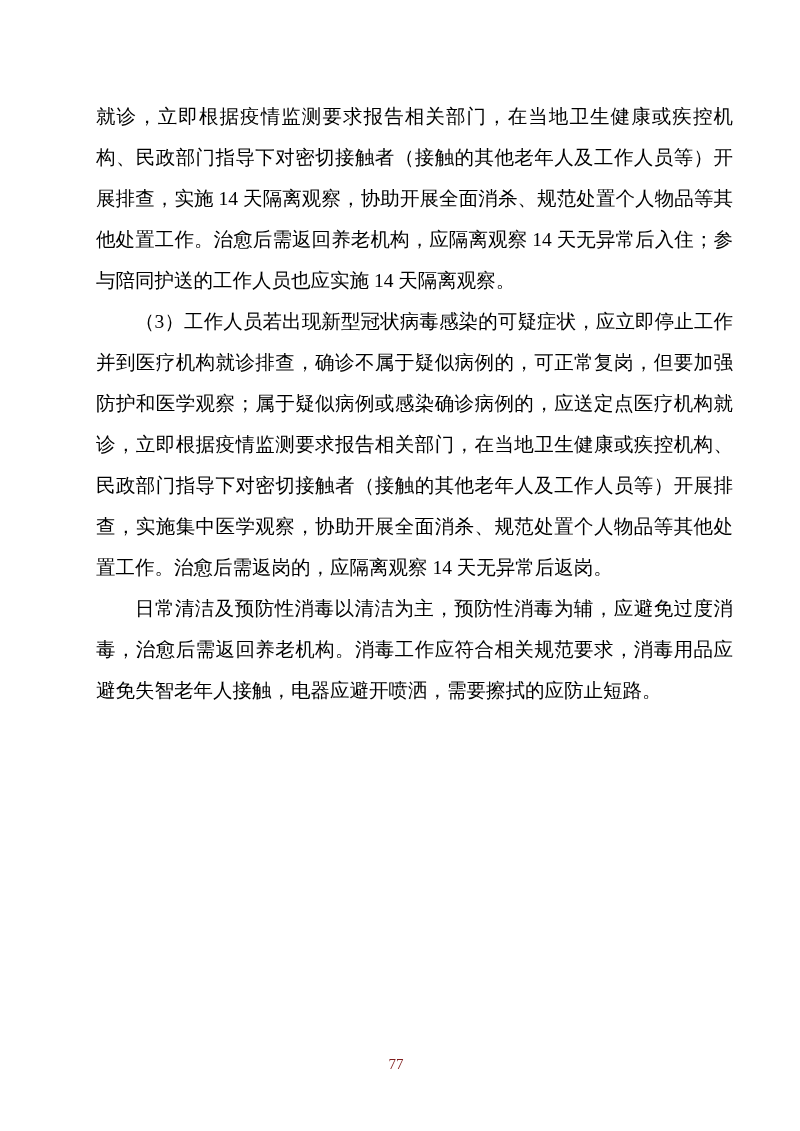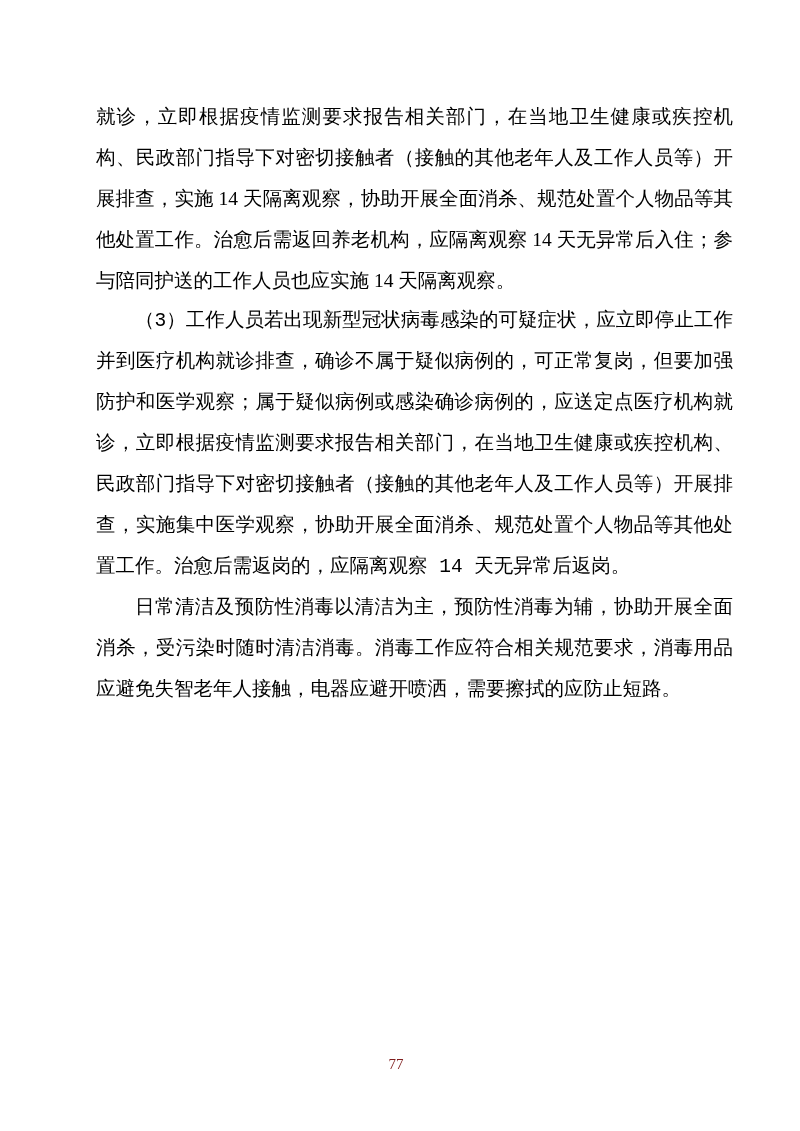--- a/index.html
+++ b/index.html
@@ -28,21 +28,20 @@
     text-align: justify;
     text-justify: inter-ideograph;
   }
   .para {
     margin: 0 0 0 0;
     text-indent: 0;
   }
   .para-indent {
     margin: 0;
     text-indent: 2em;
-    font-family: Liberation Mono, monospace;
   }
   .heading {
     font-weight: bold;
     font-size: 19.5px;
     line-height: 41px;
     margin: 26px 0 14px 0;
     letter-spacing: 0.2px;
   }
   .page-number {
     position: absolute;
@@ -59,19 +58,19 @@
 <body>
 
 <div class="page">
   <div class="doc-body">
 
     <p class="para">就诊，立即根据疫情监测要求报告相关部门，在当地卫生健康或疾控机构、民政部门指导下对密切接触者（接触的其他老年人及工作人员等）开展排查，实施 14 天隔离观察，协助开展全面消杀、规范处置个人物品等其他处置工作。治愈后需返回养老机构，应隔离观察 14 天无异常后入住；参与陪同护送的工作人员也应实施 14 天隔离观察。</p>
 
     <p class="para-indent">（3）工作人员若出现新型冠状病毒感染的可疑症状，应立即停止工作并到医疗机构就诊排查，确诊不属于疑似病例的，可正常复岗，但要加强防护和医学观察；属于疑似病例或感染确诊病例的，应送定点医疗机构就诊，立即根据疫情监测要求报告相关部门，在当地卫生健康或疾控机构、民政部门指导下对密切接触者（接触的其他老年人及工作人员等）开展排查，实施集中医学观察，协助开展全面消杀、规范处置个人物品等其他处置工作。治愈后需返岗的，应隔离观察 14 天无异常后返岗。</p>
 
 
-    <p class="para-indent">日常清洁及预防性消毒以清洁为主，预防性消毒为辅，协助开展全面消杀，受污染时随时清洁消毒。消毒工作应符合相关规范要求，消毒用品应避免失智老年人接触，电器应避开喷洒，需要擦拭的应防止短路。</p>
+    <p class="para-indent">日常清洁及预防性消毒以清洁为主，预防性消毒为辅，应避免过度消毒，治愈后需返回养老机构。消毒工作应符合相关规范要求，消毒用品应避免失智老年人接触，电器应避开喷洒，需要擦拭的应防止短路。</p>
 
 
   </div>
 
   <div class="page-number">77</div>
 </div>
 
 </body></html>

